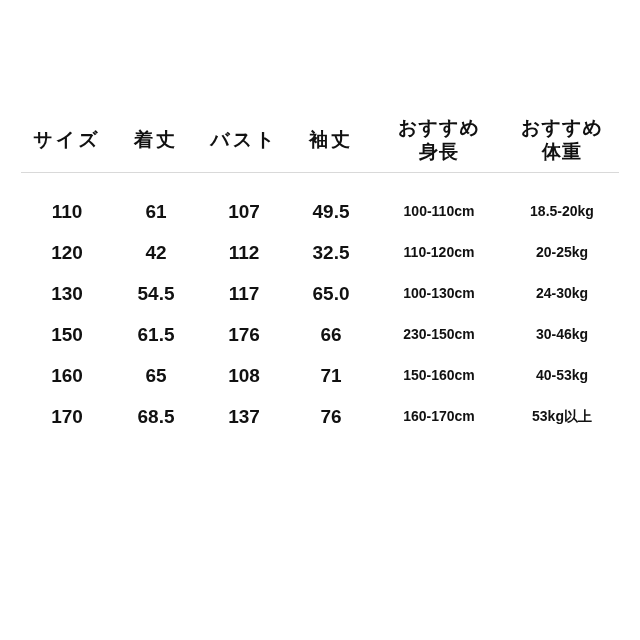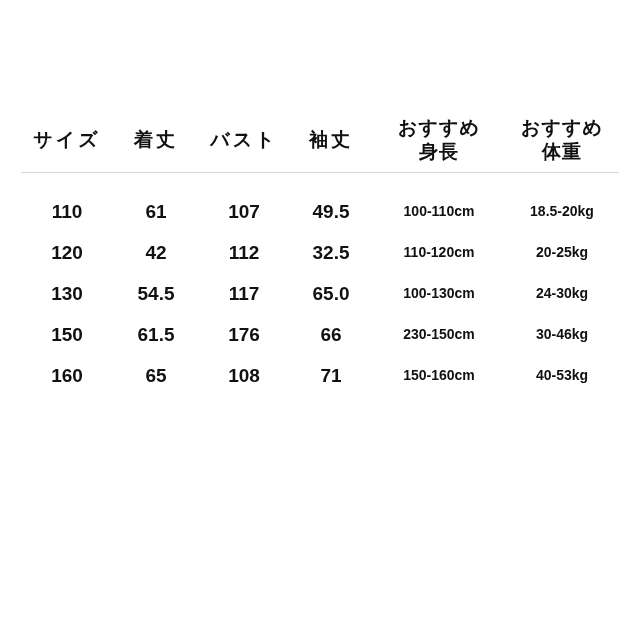--- a/index.html
+++ b/index.html
@@ -138,16 +138,24 @@
           <td class="cell-small">30-46kg</td>
         </tr>
         <tr>
           <td>160</td>
           <td>65</td>
           <td>108</td>
           <td>71</td>
           <td class="cell-small">150-160cm</td>
           <td class="cell-small">40-53kg</td>
         </tr>
+        <tr>
+          <td>170</td>
+          <td>68.5</td>
+          <td>137</td>
+          <td>76</td>
+          <td class="cell-small">160-170cm</td>
+          <td class="cell-small">53kg以上</td>
+        </tr>
       </tbody>
     </table>
   </div>
 </div>
 
 </body></html>

